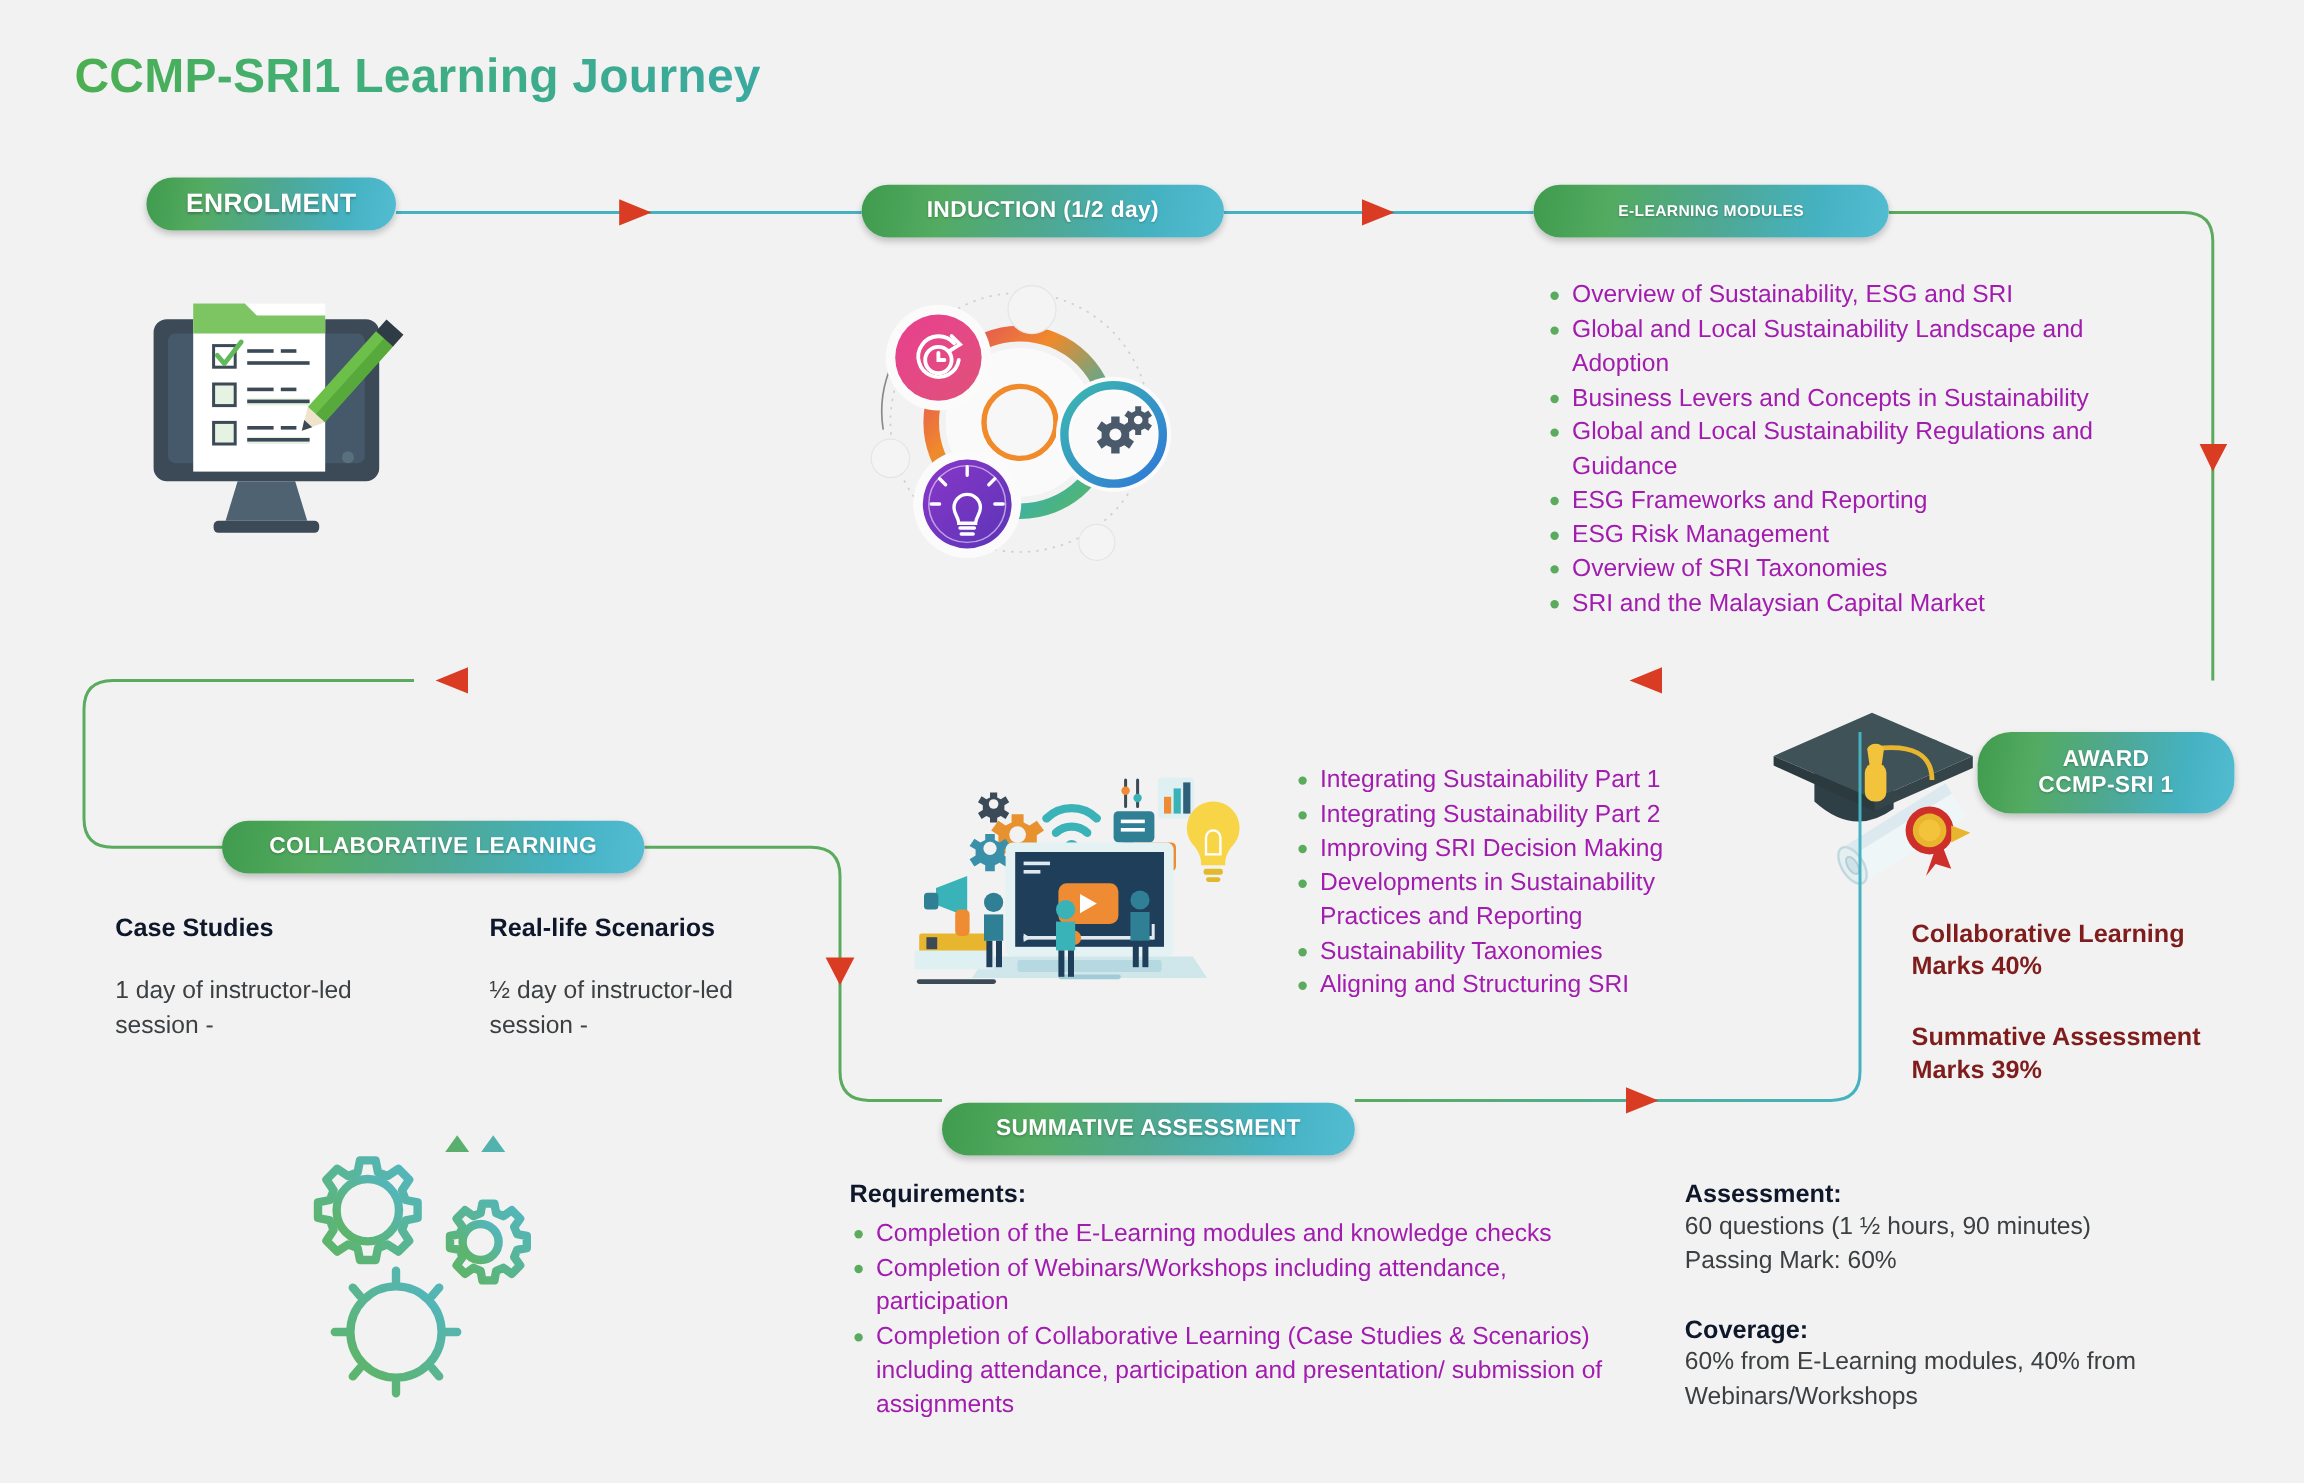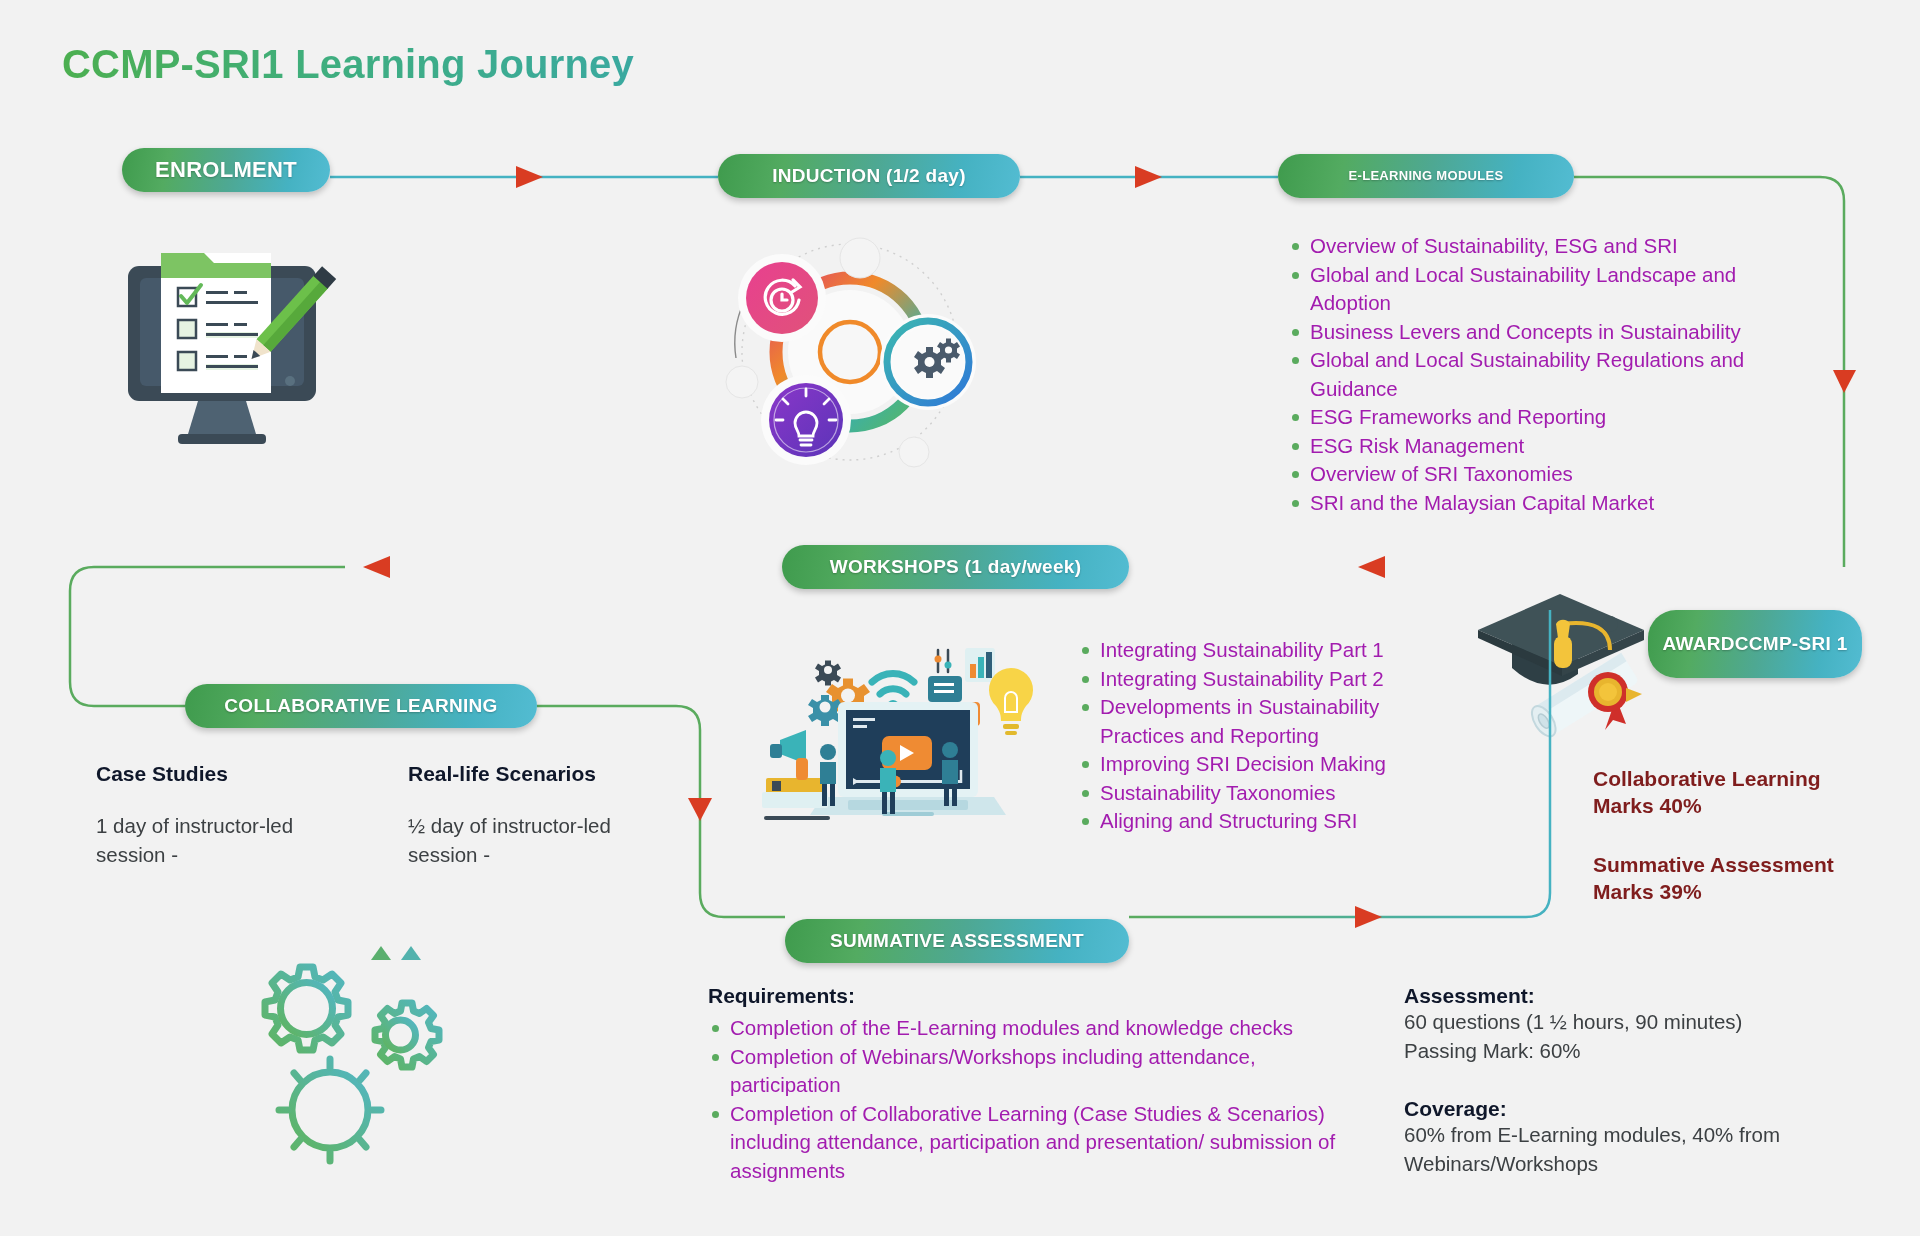--- a/index.html
+++ b/index.html
@@ -98,33 +98,30 @@
   </div>
 
   <div class="pill" style="left:718px; top:154px; width:302px; height:44px; font-size:19px;">
     <span>INDUCTION (1/2 day)</span>
   </div>
 
   <div class="pill" style="left:1278px; top:154px; width:296px; height:44px; font-size:13px;">
     <span>E-LEARNING MODULES</span>
   </div>
 
-  <div class="pill" style="left:782px; top:545px; width:347px; height:44px; font-size:19px;">
-    <span>WORKSHOPS (1 day/week)</span>
-  </div>
 
   <div class="pill" style="left:185px; top:684px; width:352px; height:44px; font-size:19px;">
     <span>COLLABORATIVE LEARNING</span>
   </div>
 
   <div class="pill" style="left:785px; top:895px; width:344px; height:44px; font-size:19px;margin-top:24px;">
     <span>SUMMATIVE ASSESSMENT</span>
   </div>
 
-  <div class="pill" style="left:1648px; top:610px; width:214px; height:68px; font-size:19px; flex-direction:row; border-radius:28px;">
+  <div class="pill" style="left:1648px; top:610px; width:214px; height:68px; font-size:19px; flex-direction:column; border-radius:28px;">
     <span>AWARD</span>
     <span>CCMP-SRI 1</span>
   </div>
 
   <div class="block" style="left:120px; top:238px; width:220px; height:215px;">
     <svg width="220" height="215" viewBox="0 0 220 215">
 
       <rect x="8" y="28" width="188" height="135" rx="11" fill="#3b4a56"></rect>
       <rect x="20" y="40" width="164" height="108" rx="6" fill="#46596a"></rect>
 
@@ -331,22 +328,22 @@
         <rect x="245" y="91" width="12" height="4" rx="2" fill="#e2b92c"></rect>
         <path d="M245,58 a6,6 0 0 1 12,0 v14 h-12 Z" fill="none" stroke="#fff" stroke-width="2"></path>
       </g>
     </svg>
   </div>
 
   <div class="block" style="left:1078px; top:636px; width:340px;">
     <ul class="bul">
       <li>Integrating Sustainability Part 1</li>
       <li>Integrating Sustainability Part 2</li>
+      <li>Improving SRI Decision Making</li>
       <li>Developments in Sustainability Practices and Reporting</li>
-      <li>Improving SRI Decision Making</li>
       <li>Sustainability Taxonomies</li>
       <li>Aligning and Structuring SRI</li>
     </ul>
   </div>
 
   <div class="block" style="left:96px; top:762px; width:230px;">
     <div class="hdg">Case Studies</div>
     <div class="body-txt" style="margin-top:26px;">1 day of instructor-led session -</div>
   </div>
 

